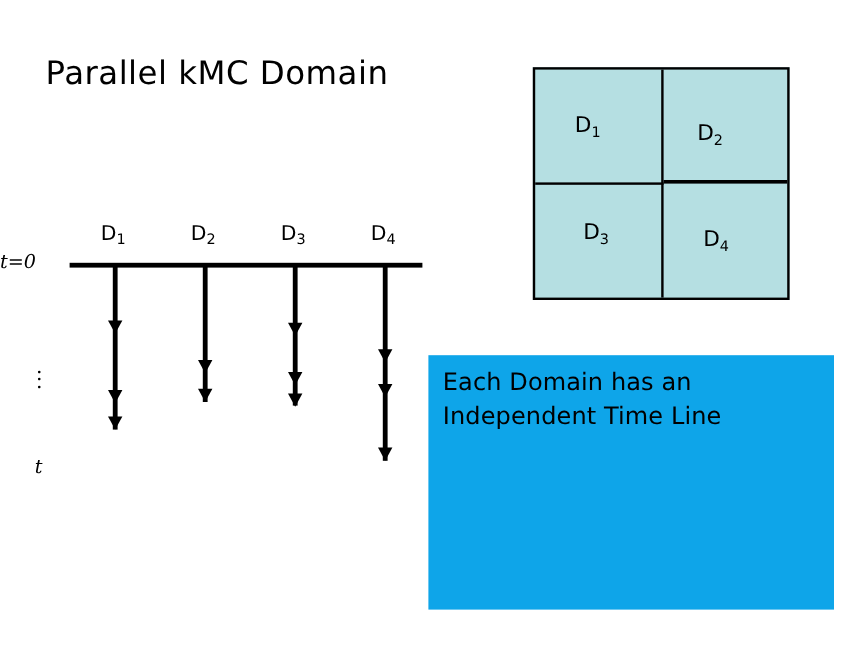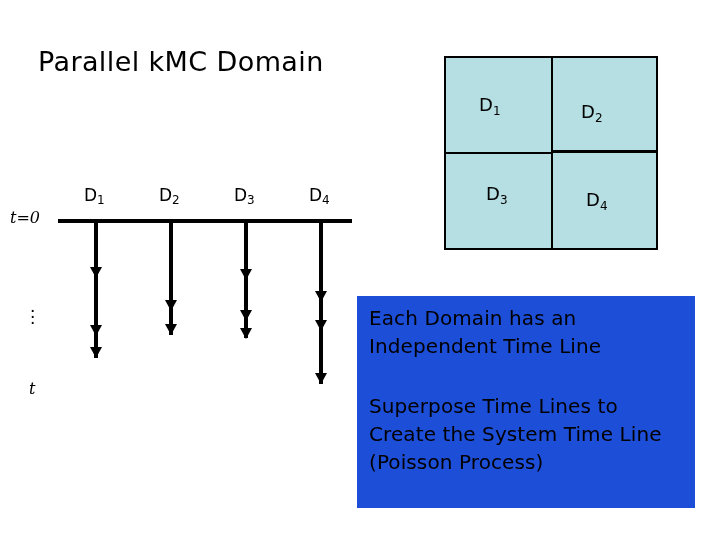--- a/index.html
+++ b/index.html
@@ -35,21 +35,21 @@
 
   
   .axis-label {
     position: absolute;
     font-family: "DejaVu Serif", serif;
     font-style: italic;
     font-size: 16px;
     color: #000000;
     white-space: nowrap;
   }
-  .t-zero { left: 10px; top: 208px; }
+  .t-zero { left: 0; top: 208px; }
   .t-end  { left: 29px; top: 379px; }
   .t-dots {
     position: absolute;
     left: 30px;
     top: 303px;
     font-family: "DejaVu Serif", serif;
     font-size: 17px;
     letter-spacing: 0;
     color: #000000;
     line-height: 6px;
@@ -142,21 +142,21 @@
     top: 4px;
   }
 
   
   .pink-block {
     position: absolute;
     left: 357px;
     top: 296px;
     width: 338px;
     height: 212px;
-    background: #1d4ed8;
+    background: #0ea5e9;
   }
   .pink-text {
     position: absolute;
     font-family: "DejaVu Sans", sans-serif;
     font-size: 20px;
     line-height: 28px;
     color: #000000;
     letter-spacing: 0.1px;
   }
   .pink-text-a {
@@ -238,16 +238,15 @@
     <div class="grid-cell-label" style="left:40px; top:125px;">
       <span>D</span><sub>3</sub>
     </div>
     <div class="grid-cell-label" style="left:140px; top:131px;">
       <span>D</span><sub>4</sub>
     </div>
   </div>
 
   <div class="pink-block">
     <div class="pink-text pink-text-a">Each Domain has an Independent Time Line</div>
-    <div class="pink-text pink-text-b">Superpose Time Lines to Create the System Time Line (Poisson Process)</div>
   </div>
 
 </div>
 
 </body></html>

